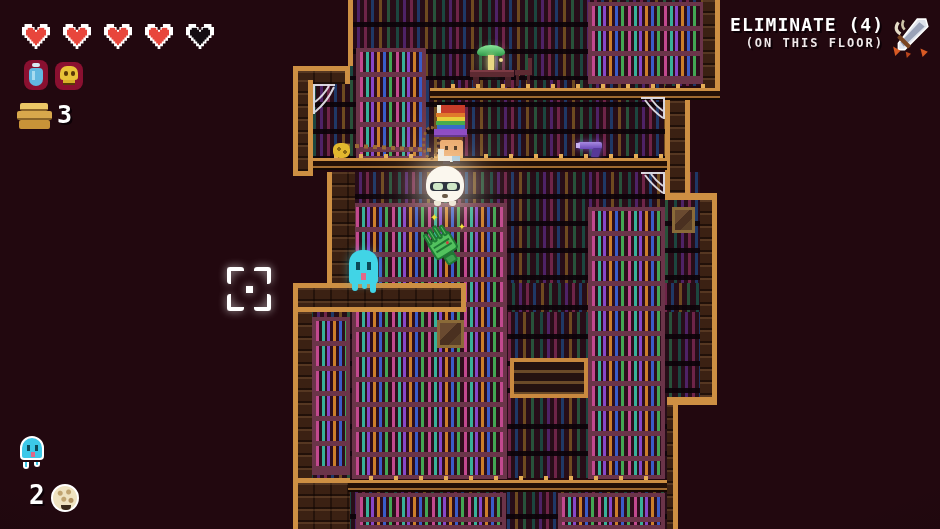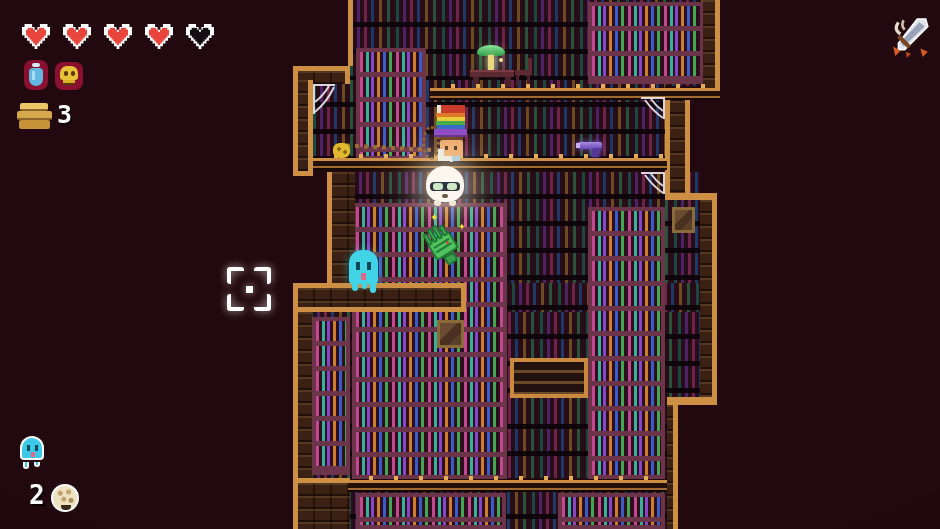--- a/index.html
+++ b/index.html
@@ -235,20 +235,22 @@
 
     <div class="abs" style="left:17px;top:103px;width:35px;height:26px;">
       <div class="abs" style="left:3px;top:0;width:28px;height:8px;background:#ecc766;border-bottom:2px solid #8a6428;border-radius:2px;"></div>
       <div class="abs" style="left:0;top:8px;width:35px;height:9px;background:#d8a84c;border-bottom:2px solid #8a6428;border-radius:2px;"></div>
       <div class="abs" style="left:2px;top:17px;width:31px;height:9px;background:#c89338;border-radius:2px;"></div>
     </div>
     <div class="abs pxtext" style="left:57px;top:100px;font-size:25px;">3</div>
 
 
     <div class="abs" style="right:6px;top:14px;width:240px;text-align:right;">
+      <div class="pxtext" style="font-size:18px;padding-right:50px;">ELIMINATE (4)</div>
+      <div class="pxtext" style="font-size:12px;letter-spacing:2px;padding-right:50px;margin-top:1px;color:#efe9ea;">(ON THIS FLOOR)</div>
       <svg class="abs" style="right:2px;top:2px;" width="42" height="42" viewBox="0 0 40 40">
         <path d="M8 6 q-5 7 2 11" stroke="#e6ddc8" stroke-width="3" fill="none"></path>
         <path d="M13 4 q-3 5 1 9" stroke="#cfc4a8" stroke-width="2.5" fill="none"></path>
         <polygon points="26,3 34,3 36,10 14,32 8,32 8,26" fill="#dfe3ec" stroke="#ffffff" stroke-width="1.5"></polygon>
         <polygon points="28,6 33,10 13,29 10,25" fill="#9aa2b8"></polygon>
         <rect x="6" y="22" width="15" height="4" rx="1" fill="#7a4420" transform="rotate(45 13 24)"></rect>
         <path d="M3 29 l7 4 -5 5 z" fill="#d85a24"></path>
         <path d="M29 31 l7 3 -5 5 z" fill="#d85a24"></path>
         <path d="M15 34 l5 2 -4 4 z" fill="#b8441c"></path>
       </svg>

